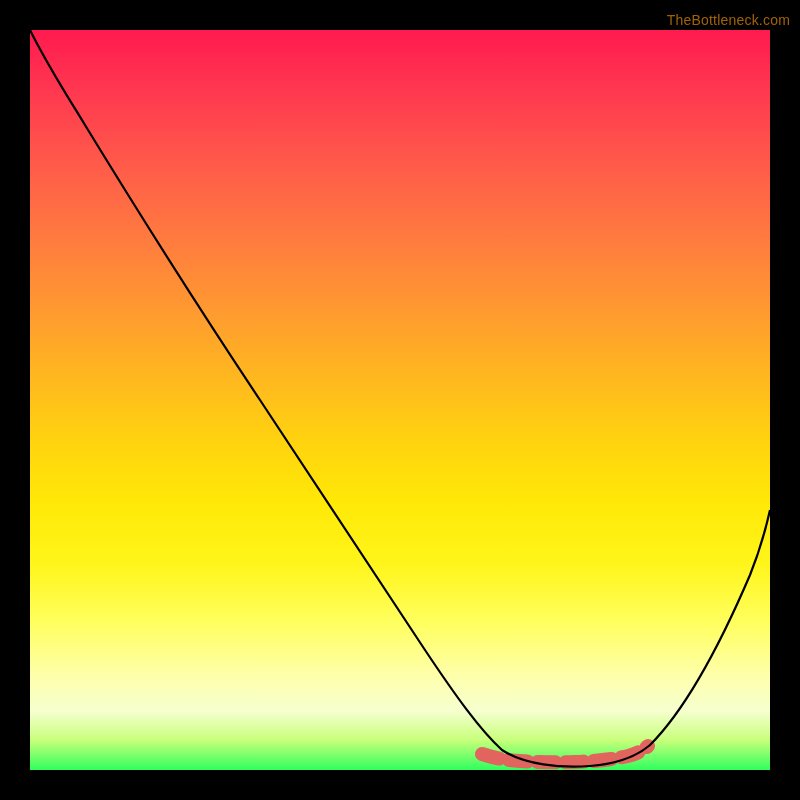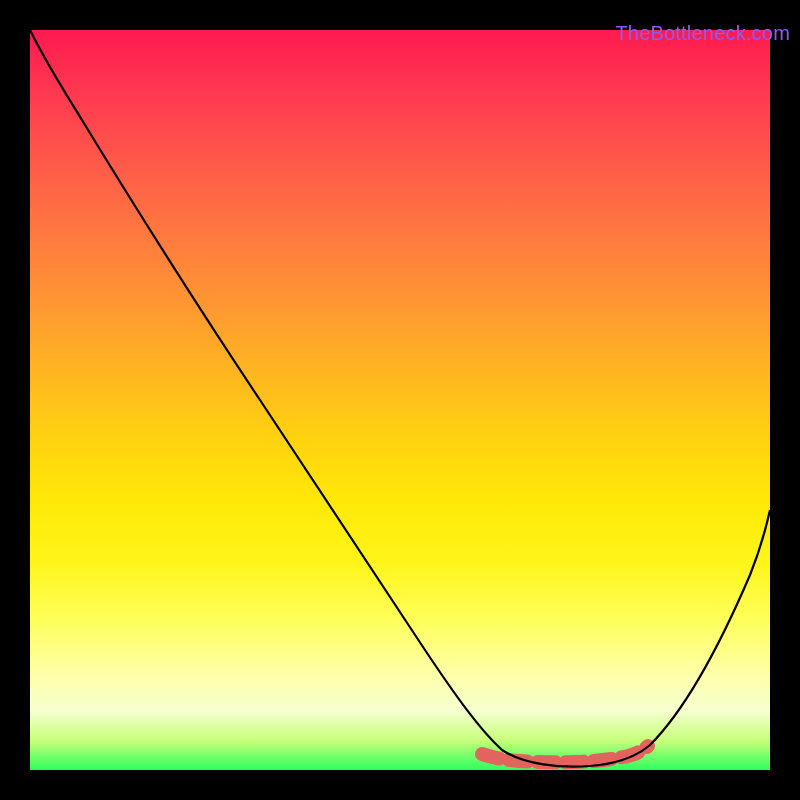--- a/index.html
+++ b/index.html
@@ -5,25 +5,25 @@
   * { margin: 0; padding: 0; box-sizing: border-box; }
   html, body { width: 800px; height: 800px; overflow: hidden; background: #000; }
   .frame {
     position: relative;
     width: 800px;
     height: 800px;
     background: #000;
   }
   .attribution {
     position: absolute;
-    top: 22px;
+    top: 12px;
     right: 10px;
     font-family: Arial, Helvetica, sans-serif;
-    font-size: 20px;
-    color: #8b5cf6;
+    font-size: 14px;
+    color: #a16207;
     letter-spacing: 0.2px;
     z-index: 5;
   }
   .plot {
     position: absolute;
     left: 30px;
     top: 30px;
     width: 740px;
     height: 740px;
     overflow: hidden;

